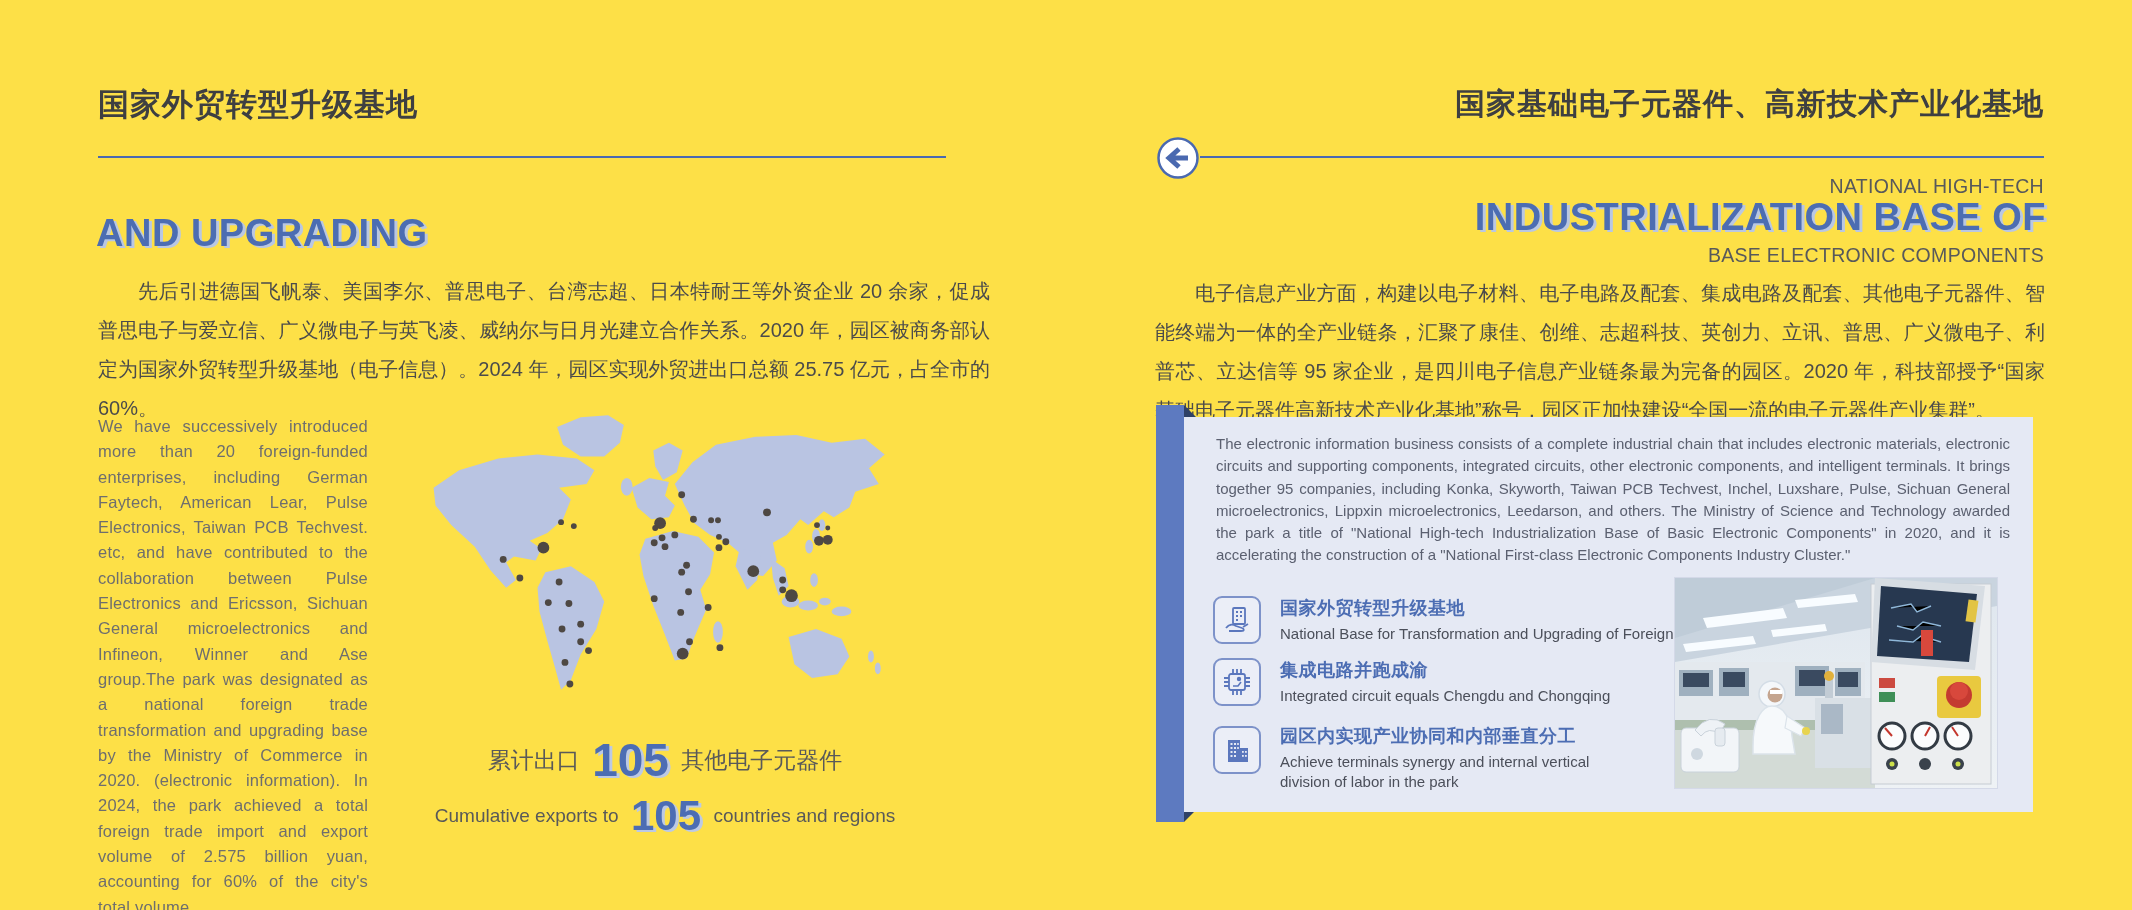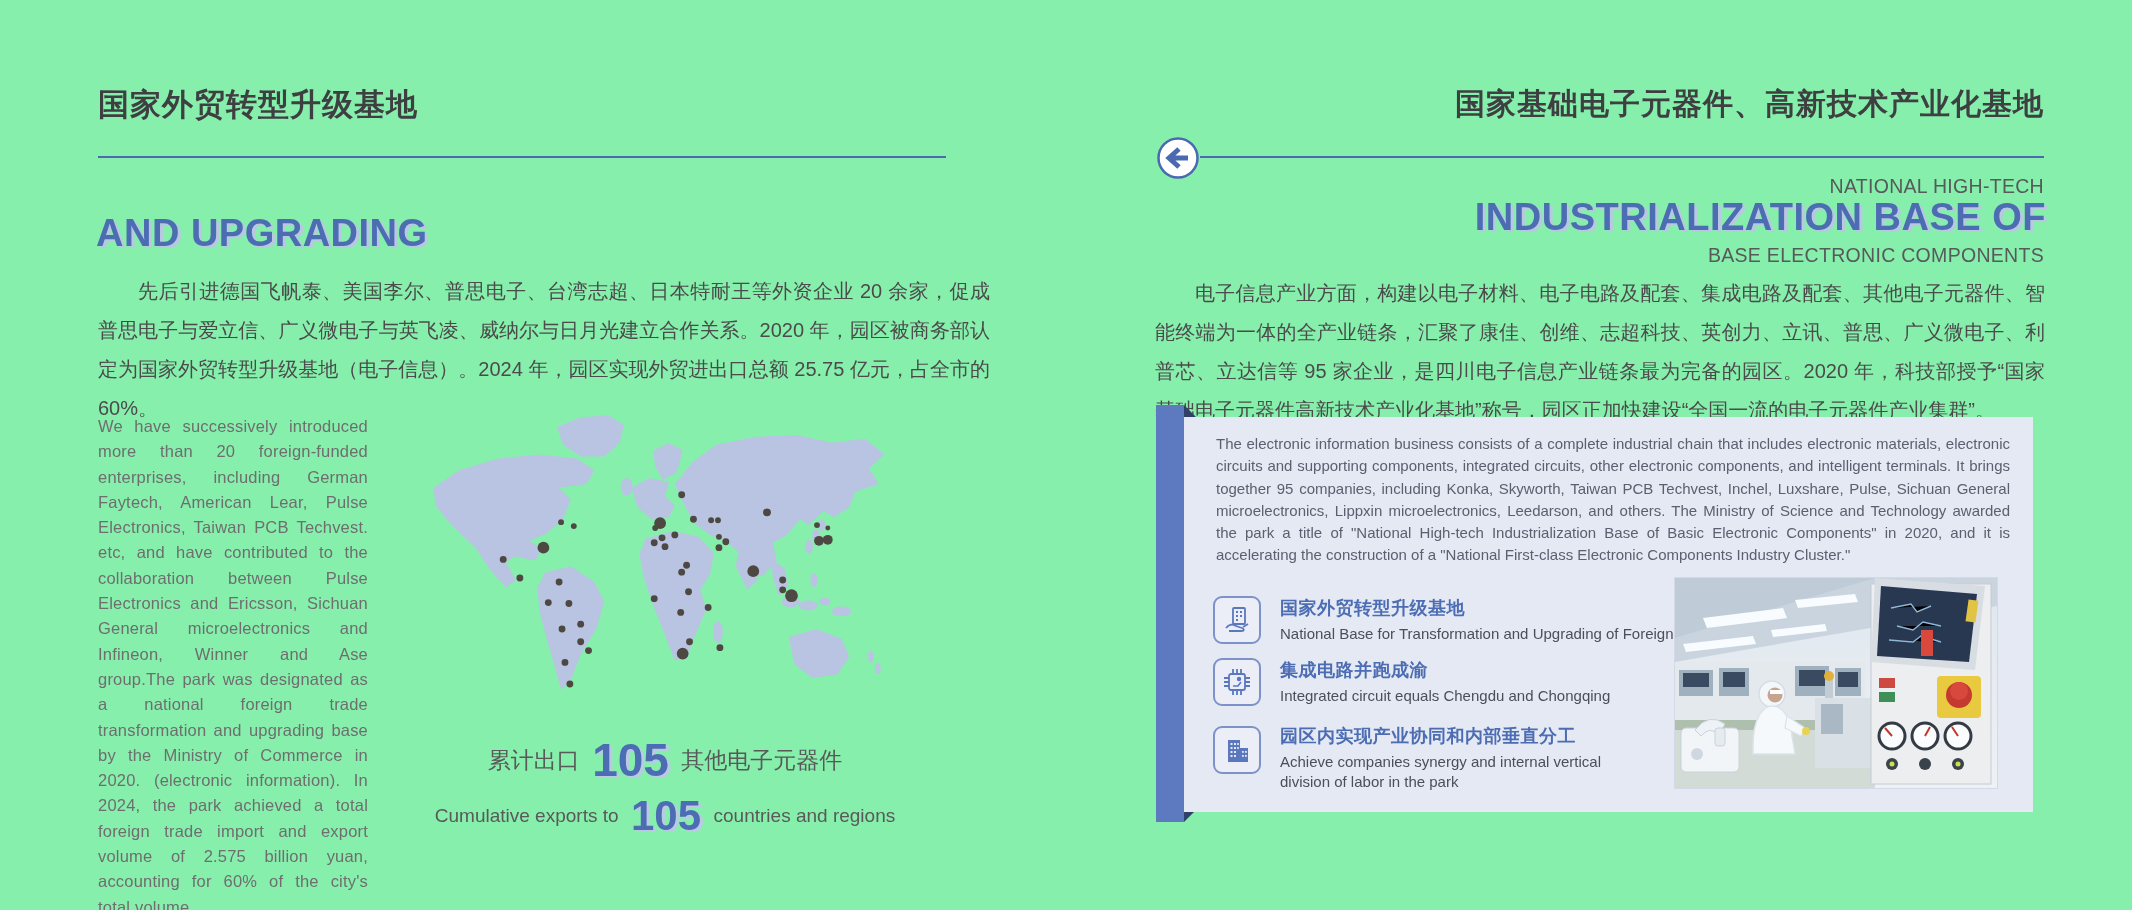--- a/index.html
+++ b/index.html
@@ -1,19 +1,19 @@
 <!DOCTYPE html>
 <html lang="zh"><head>
 <meta charset="utf-8">
 <style>
   html,body{margin:0;padding:0;background:#ffffff;}
   body{width:2132px;height:910px;position:relative;overflow:hidden;
        font-family:"Liberation Sans","DejaVu Sans",sans-serif;}
   .abs{position:absolute;}
-  .canvas{position:absolute;inset:0;background:#86efac;}
+  .canvas{position:absolute;inset:0;background:#fde047;}
 
   
   .zh-title{font-size:31px;font-weight:700;color:#3e3f41;letter-spacing:1px;}
   .rule{height:2px;background:#4a69b0;}
   .sub-en{font-size:19.5px;color:#58595b;letter-spacing:.3px;line-height:24px;}
   .big-blue{font-size:38px;font-weight:700;color:#4c6db2;letter-spacing:.5px;
             text-shadow:3px 2px 0 #b9c7e2;}
   .r{text-align:right;}
 
   
@@ -232,21 +232,21 @@
             <rect x="13" y="21" width="2" height="2"></rect>
           <rect x="21" y="17" width="1.8" height="1.8"></rect>
             <rect x="24" y="17" width="1.8" height="1.8"></rect>
           <rect x="21" y="21" width="1.8" height="1.8"></rect>
             <rect x="24" y="21" width="1.8" height="1.8"></rect>
         </g>
       </svg>
     </div>
     <div class="abs" style="left:1280px;top:724px;width:400px;">
       <div class="item-title">园区内实现产业协同和内部垂直分工</div>
-      <div class="item-desc" style="width:330px;">Achieve companies synergy and internal vertical division of labor in the park</div>
+      <div class="item-desc" style="width:330px;">Achieve terminals synergy and internal vertical division of labor in the park</div>
     </div>
 
     <div class="abs photo-frame" style="left:1675px;top:578px;width:322px;height:210px;">
       <svg width="322" height="210" viewBox="0 0 322 210">
         <defs>
           <linearGradient id="bgw" x1="0" y1="0" x2="0" y2="1">
             <stop offset="0" stop-color="#dee6ee"></stop>
               <stop offset="1" stop-color="#eef2f5"></stop>
           </linearGradient>
         </defs>

